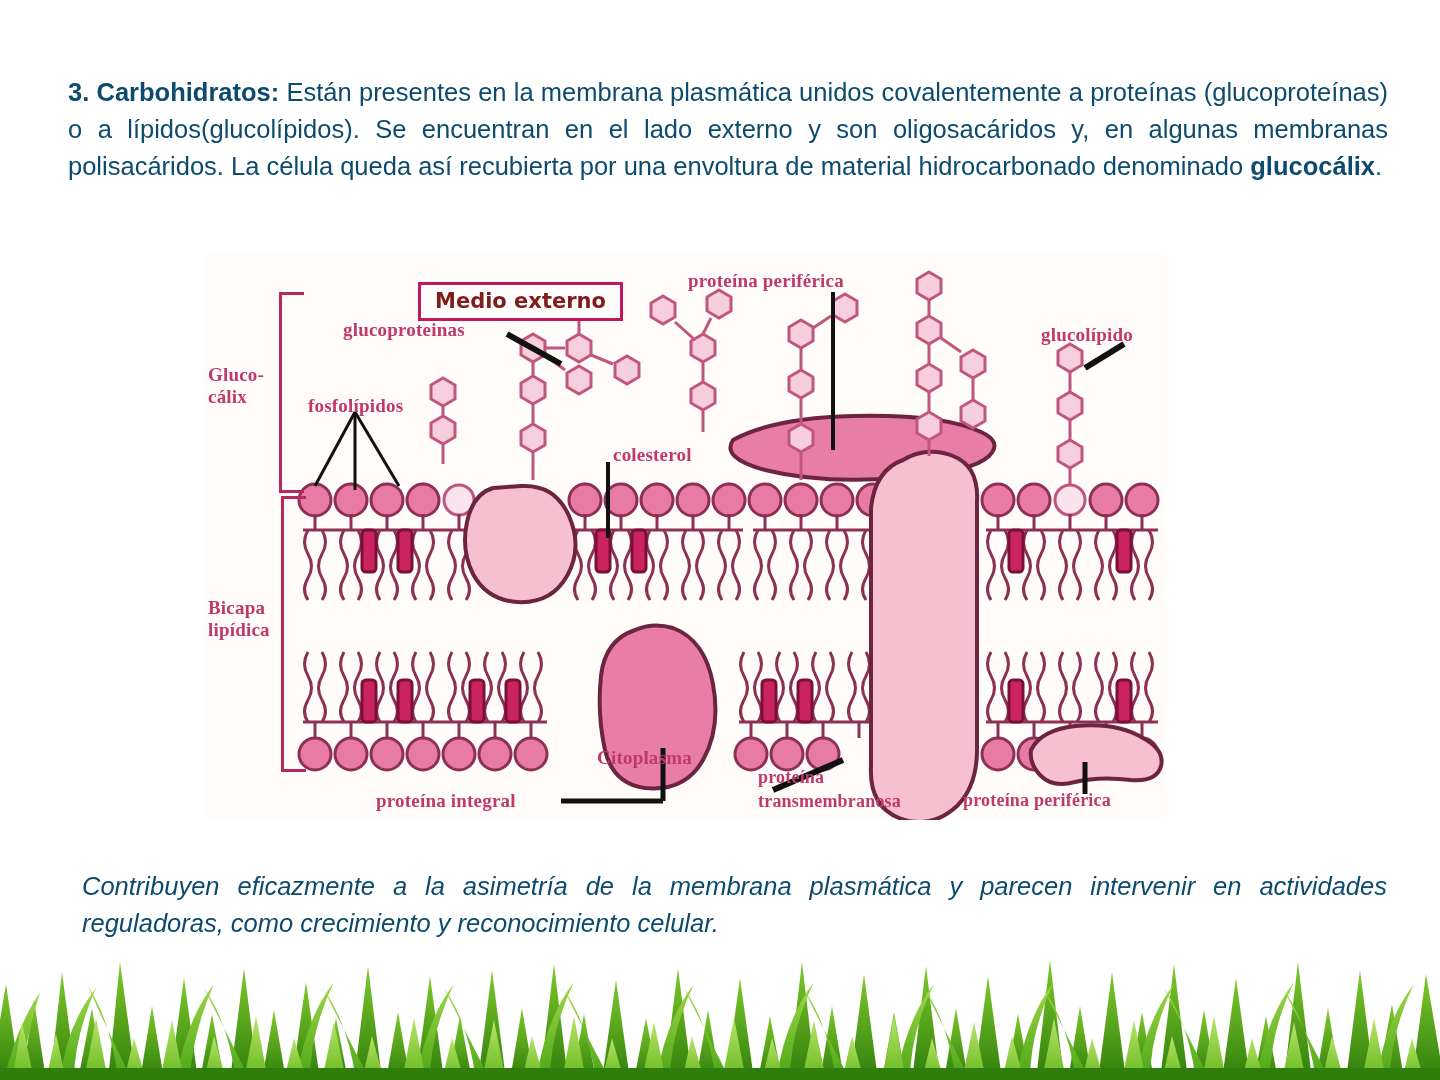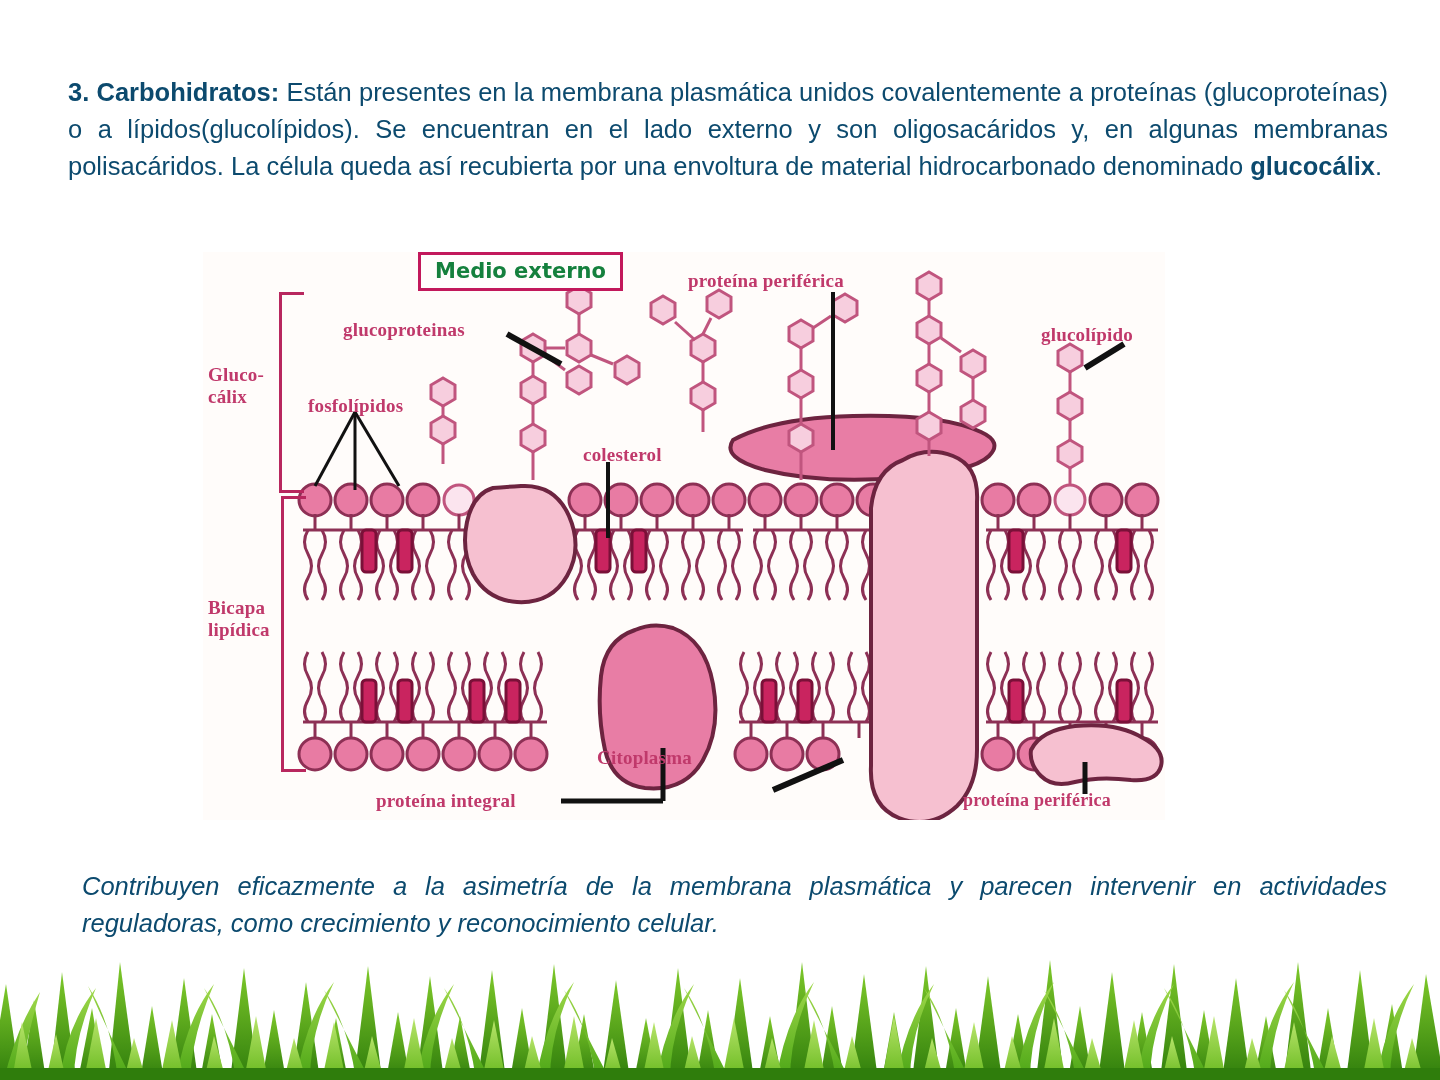--- a/index.html
+++ b/index.html
@@ -38,25 +38,25 @@
     font-weight:600;
     letter-spacing:0.2px;
     white-space:nowrap;
     line-height:22px;
   }
   #diagram .lbl.small{font-size:18px;}
 
   
   #medio-externo{
     position:absolute;
-    left:215px; top:0;
+    left:215px; top:30px;
     border:3px solid #c2185b;
     padding:4px 14px 5px 14px;
     background:#fffdfc;
-    color:#15803d;
+    color:#7f1d1d;
     font-family:"DejaVu Sans", sans-serif;
     font-size:21px;
     font-weight:600;
     white-space:nowrap;
   }
 
   
   .bracket{
     position:absolute;
     border:3px solid #b8275e;
@@ -453,25 +453,29 @@
     <span>cálix</span>
   </div>
 
   <div class="lbl" style="left:5px; top:345px;">
     <span>Bicapa</span><br>
     <span>lipídica</span>
   </div>
 
   <div class="lbl" style="left:140px; top:67px;text-align:center;">glucoproteinas</div>
   <div class="lbl" style="left:105px; top:143px;">fosfolípidos</div>
-  <div class="lbl" style="left:380px; top:192px;">colesterol</div>
+  <div class="lbl" style="left:410px; top:192px;">colesterol</div>
   <div class="lbl" style="left:485px; top:18px;">proteína periférica</div>
   <div class="lbl" style="left:838px; top:72px;">glucolípido</div>
   <div class="lbl" style="left:363px; top:495px;margin-left:31px;">Citoplasma</div>
   <div class="lbl" style="left:173px; top:538px;">proteína integral</div>
+  <div class="lbl small" style="left:555px; top:513px; line-height:24px;">
+    <span>proteína</span><br>
+    <span>transmembranosa</span>
+  </div>
   <div class="lbl small" style="left:760px; top:537px;">proteína periférica</div>
 </div>
 
 <div class="para" id="para-bottom">Contribuyen  eficazmente a la asimetría de la membrana plasmática y parecen intervenir en  actividades reguladoras, como crecimiento y reconocimiento celular.</div>
 
 <svg id="grass" viewBox="0 0 1440 132" preserveAspectRatio="none">
   <defs>
     <linearGradient id="gdark" x1="0" y1="0" x2="0" y2="1">
       <stop offset="0%" stop-color="#7ec92a"></stop>
       <stop offset="100%" stop-color="#2f7d0c"></stop>

